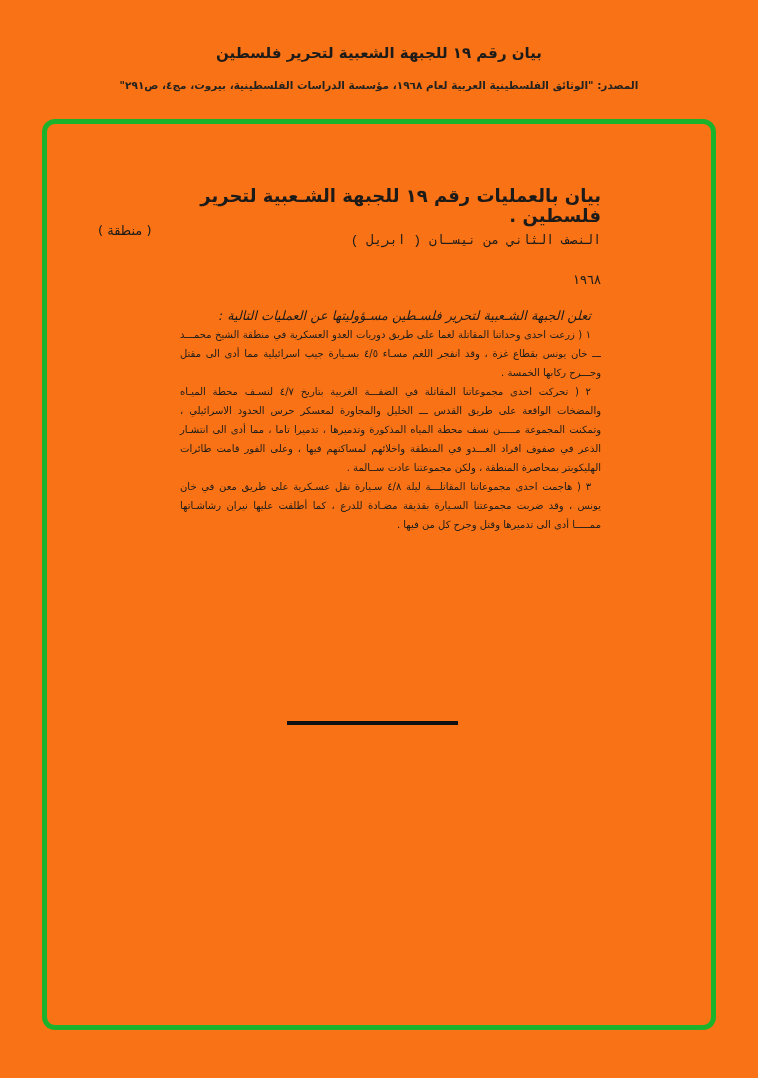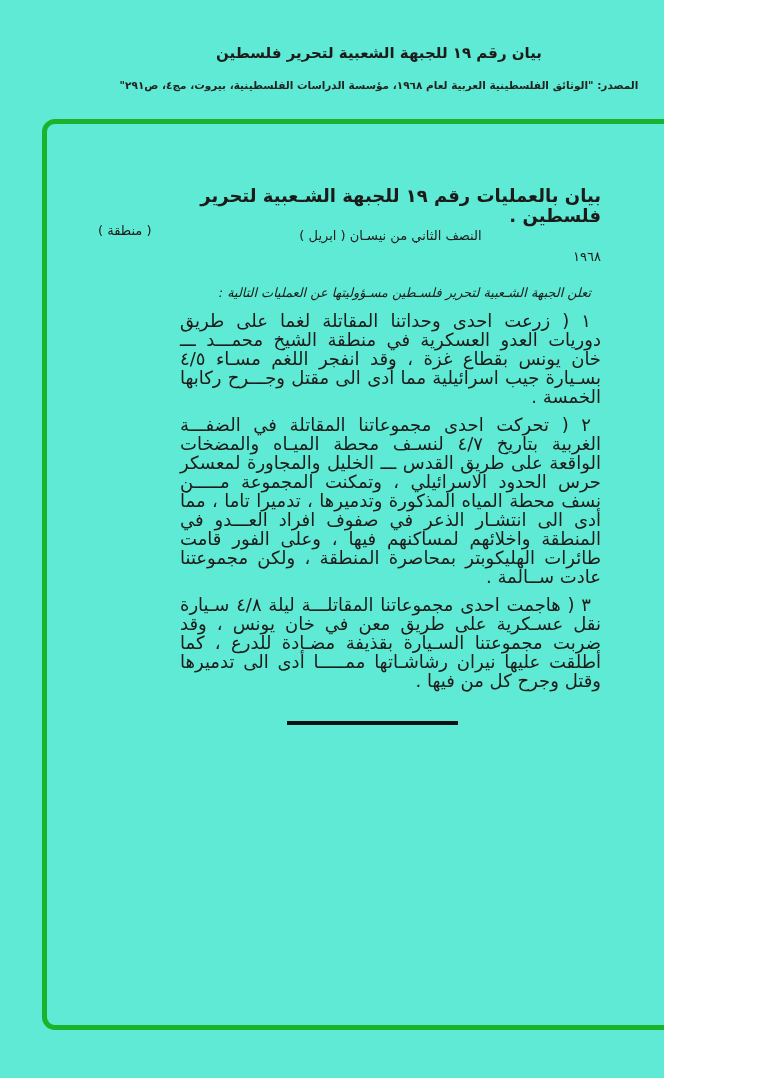--- a/index.html
+++ b/index.html
@@ -1,20 +1,20 @@
 <!DOCTYPE html>
 <html lang="ar"><head>
 <meta charset="utf-8">
 <style>
   html, body { margin: 0; padding: 0; background: #ffffff; }
   .page {
     position: relative;
-    width: 664px;
+    width: 758px;
     height: 1078px;
-    background: #5eead4;
+    background: #f97316;
     font-family: "DejaVu Sans", sans-serif;
     color: #1c1b19;
     overflow: hidden;
   }
   .outer-title {
     position: absolute;
     top: 44px; left: 0; width: 758px;
     text-align: center;
     direction: rtl;
     font-weight: bold;
@@ -47,45 +47,46 @@
   }
   .doc-title {
     font-weight: bold;
     font-size: 18px;
     line-height: 20px;
     text-align: right;
   }
   .doc-date {
     font-size: 13px;
     line-height: 19px;
-    text-align: center;
+    margin-top: 5px;
+    text-align: right;
+    font-family: Liberation Mono, monospace;
   }
   .doc-year {
     font-size: 13px;
     line-height: 19px;
-    margin-top: 2px;
+    margin-top: 20px;
     text-align: right;
   }
   .published {
     position: absolute;
     left: 98px; top: 223px;
     direction: rtl;
     font-size: 13px;
   }
   .intro {
     margin-top: 17px;
     font-size: 12.8px;
     line-height: 19px;
     text-align: justify;
     text-indent: 10px;
     font-style: italic;
   }
   .para {
-    margin-top: 9px;
-    font-size: 18px;
+    font-size: 10px;
     line-height: 19px;
     text-align: justify;
     text-indent: 10px;
   }
   .divider {
     position: absolute;
     left: 287px; top: 721px;
     width: 171px; height: 3.5px;
     background: #111111;
   }

